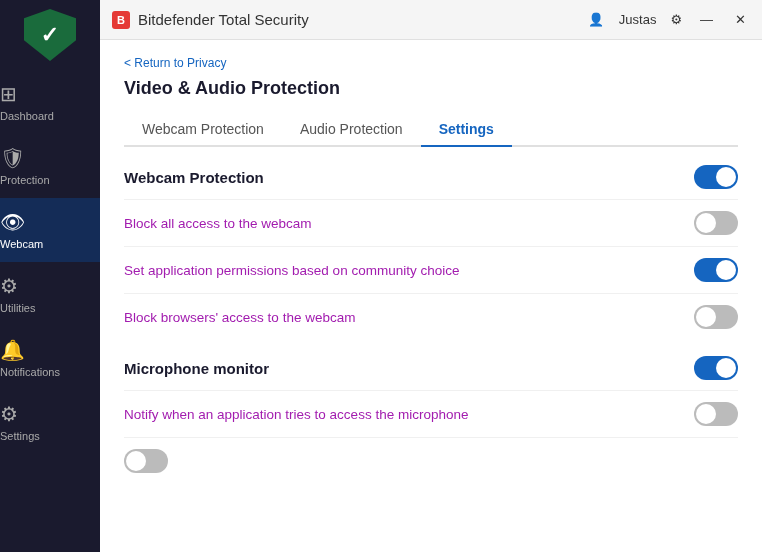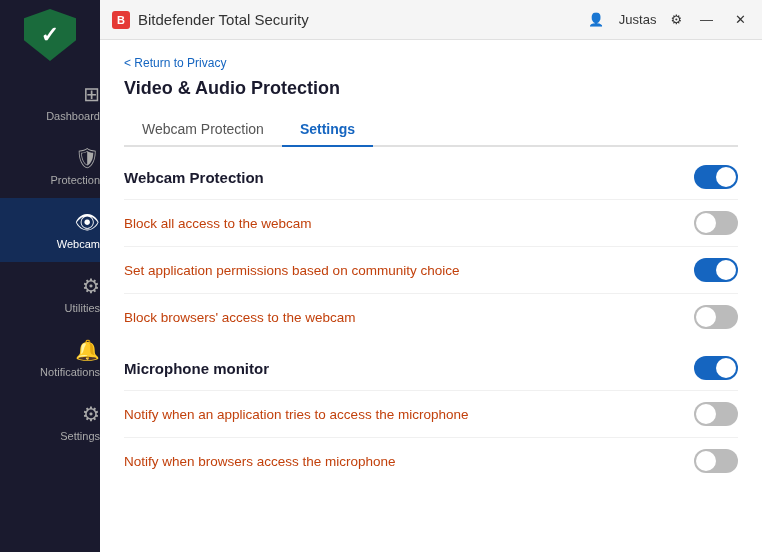--- a/index.html
+++ b/index.html
@@ -36,21 +36,21 @@
     .logo-shield::after {
       content: '✓';
       color: white;
       font-size: 22px;
       font-weight: bold;
     }
     .sidebar-item {
       width: 100%;
       display: flex;
       flex-direction: column;
-      align-items: flex-end;
+      align-items: flex-start;
       padding: 12px 0;
       cursor: pointer;
       color: #aaa;
       font-size: 11px;
       gap: 4px;
     }
     .sidebar-item .icon { font-size: 20px; }
     .sidebar-item.privacy-active { background: rgba(0, 120, 255, 0.2); color: #fff; }
 
     
@@ -104,21 +104,21 @@
       align-items: center;
       justify-content: space-between;
     }
     .setting-row {
       display: flex;
       align-items: center;
       justify-content: space-between;
       padding: 11px 0;
       border-top: 1px solid #f0f0f0;
       font-size: 13.5px;
-      color: #c2410c;
+      color: #a21caf;
     }
 
     
     .toggle {
       width: 44px;
       height: 24px;
       border-radius: 12px;
       position: relative;
       cursor: pointer;
       flex-shrink: 0;
@@ -193,20 +193,21 @@
     </div>
   </div>
 
   <div class="content">
 
     <div class="breadcrumb">&lt; Return to Privacy</div>
     <div class="page-title">Video &amp; Audio Protection</div>
 
     <div class="tabs">
       <div class="tab">Webcam Protection</div>
+      <div class="tab">Audio Protection</div>
       <div class="tab active">Settings</div>
     </div>
 
     <div>
       <div class="section-title">
         <span>Webcam Protection</span>
         <div class="toggle on">
           <div class="toggle-knob"></div>
         </div>
       </div>
@@ -239,21 +240,20 @@
         </div>
       </div>
 
       <div class="setting-row">
         <span>Notify when an application tries to access the microphone</span>
         <div class="toggle off">
           <div class="toggle-knob"></div>
         </div>
       </div>
       <div class="setting-row">
-        <span>Notify when browsers access the microphone</span>
         <div class="toggle off">
           <div class="toggle-knob"></div>
         </div>
       </div>
     </div>
 
   </div>
 </div>
 
 </body></html>

